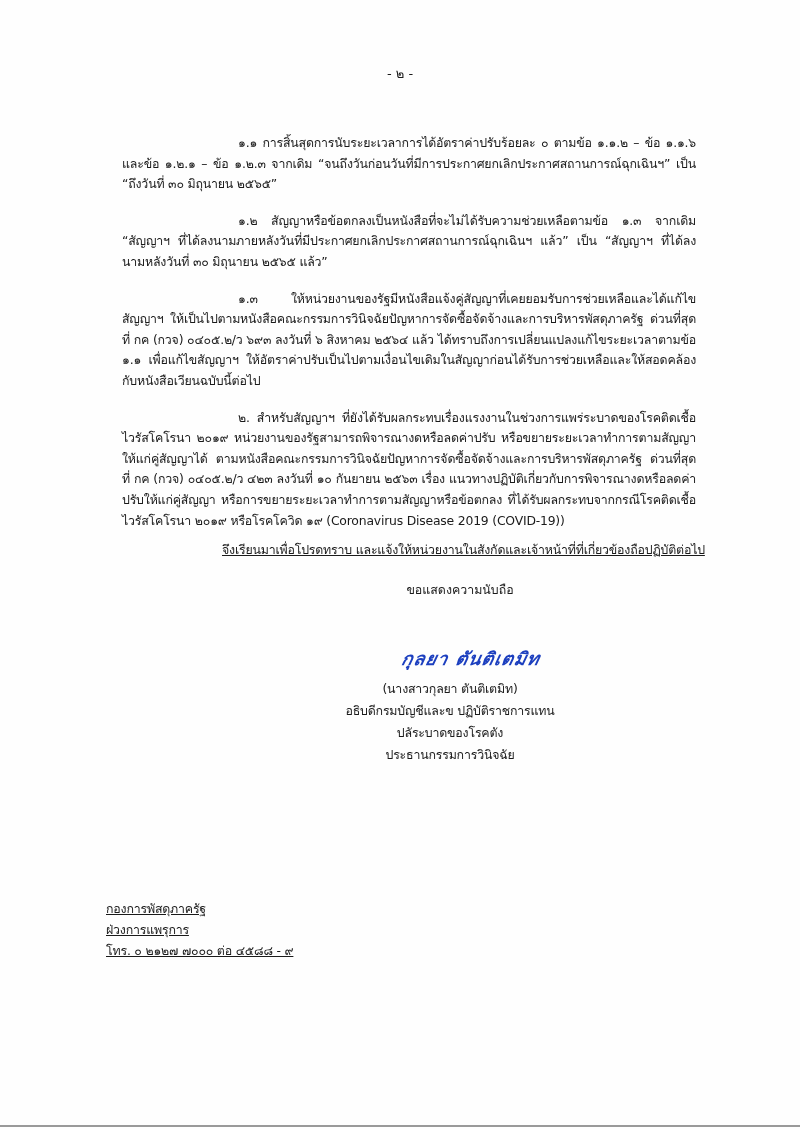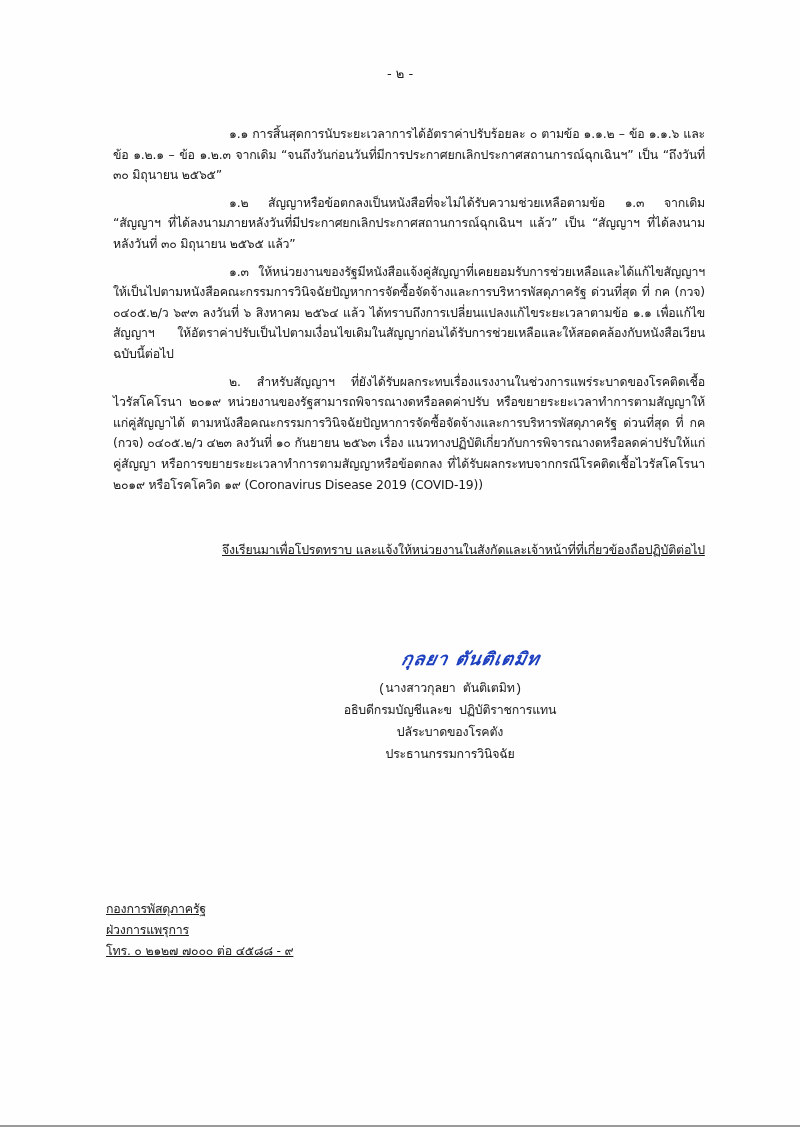--- a/index.html
+++ b/index.html
@@ -11,31 +11,31 @@
   .page { position: absolute; left: 0; top: 0; width: 800px; height: 1129px; background: #fefefe; }
   .page-number {
     position: absolute; top: 64px; left: 0; width: 800px; text-align: center;
     font-size: 13px; line-height: 20px;
   }
   .body-block {
     position: absolute; left: 106px; width: 606px;
     font-size: 12.4px; line-height: 20.6px; text-align: justify;
     letter-spacing: -0.2px;
   }
-  .para { margin: 7px; text-indent: 116px; text-align: justify; text-align-last: left; }
+  .para { margin: 16px; text-indent: 116px; text-align: justify; text-align-last: left; }
   .closing { position: absolute; left: 222px; top: 540px; font-size: 12.4px; line-height: 20px; letter-spacing: -0.2px; text-decoration: underline; }
   .regards { position: absolute; left: 0; width: 800px; top: 580px; text-align: center; font-size: 12.4px; line-height: 20px; padding-left: 120px; box-sizing: border-box; }
   .signature {
     position: absolute; left: 402px; top: 644px;
     font-family: "DejaVu Serif", serif; font-style: italic; font-weight: bold;
     font-size: 18px; color: #1c3fbf; letter-spacing: 1px; transform: skewX(-12deg);
   }
   .signer {
     position: absolute; left: 300px; width: 300px; top: 678px;
-    text-align: center; font-size: 12.4px; line-height: 22px; letter-spacing: -0.2px; font-family: Liberation Mono, monospace;
+    text-align: center; font-size: 12.4px; line-height: 22px; letter-spacing: -0.2px;
   }
   .signer div { white-space: nowrap; }
   .footer {
     position: absolute; left: 106px; top: 898px;
     font-size: 12.4px; line-height: 21px; letter-spacing: -0.2px; text-decoration: underline;
   }
   .bottom-edge {
     position: absolute; left: 0; bottom: 2px; width: 800px; height: 2px; background: #9a9a9a;
   }
 </style>
@@ -47,20 +47,21 @@
   <div class="page-number">- ๒ -</div>
 
   <div class="body-block" style="top:117px;">
     <p class="para">๑.๑ การสิ้นสุดการนับระยะเวลาการได้อัตราค่าปรับร้อยละ ๐ ตามข้อ ๑.๑.๒ – ข้อ ๑.๑.๖ และข้อ ๑.๒.๑ – ข้อ ๑.๒.๓ จากเดิม “จนถึงวันก่อนวันที่มีการประกาศยกเลิกประกาศสถานการณ์ฉุกเฉินฯ” เป็น “ถึงวันที่ ๓๐ มิถุนายน ๒๕๖๕”</p>
     <p class="para">๑.๒ สัญญาหรือข้อตกลงเป็นหนังสือที่จะไม่ได้รับความช่วยเหลือตามข้อ ๑.๓ จากเดิม “สัญญาฯ ที่ได้ลงนามภายหลังวันที่มีประกาศยกเลิกประกาศสถานการณ์ฉุกเฉินฯ แล้ว” เป็น “สัญญาฯ ที่ได้ลงนามหลังวันที่ ๓๐ มิถุนายน ๒๕๖๕ แล้ว”</p>
     <p class="para">๑.๓ ให้หน่วยงานของรัฐมีหนังสือแจ้งคู่สัญญาที่เคยยอมรับการช่วยเหลือและได้แก้ไขสัญญาฯ ให้เป็นไปตามหนังสือคณะกรรมการวินิจฉัยปัญหาการจัดซื้อจัดจ้างและการบริหารพัสดุภาครัฐ ด่วนที่สุด ที่ กค (กวจ) ๐๔๐๕.๒/ว ๖๙๓ ลงวันที่ ๖ สิงหาคม ๒๕๖๔ แล้ว ได้ทราบถึงการเปลี่ยนแปลงแก้ไขระยะเวลาตามข้อ ๑.๑ เพื่อแก้ไขสัญญาฯ ให้อัตราค่าปรับเป็นไปตามเงื่อนไขเดิมในสัญญาก่อนได้รับการช่วยเหลือและให้สอดคล้องกับหนังสือเวียนฉบับนี้ต่อไป</p>
     <p class="para">๒. สำหรับสัญญาฯ ที่ยังได้รับผลกระทบเรื่องแรงงานในช่วงการแพร่ระบาดของโรคติดเชื้อไวรัสโคโรนา ๒๐๑๙ หน่วยงานของรัฐสามารถพิจารณางดหรือลดค่าปรับ หรือขยายระยะเวลาทำการตามสัญญาให้แก่คู่สัญญาได้ ตามหนังสือคณะกรรมการวินิจฉัยปัญหาการจัดซื้อจัดจ้างและการบริหารพัสดุภาครัฐ ด่วนที่สุด ที่ กค (กวจ) ๐๔๐๕.๒/ว ๔๒๓ ลงวันที่ ๑๐ กันยายน ๒๕๖๓ เรื่อง แนวทางปฏิบัติเกี่ยวกับการพิจารณางดหรือลดค่าปรับให้แก่คู่สัญญา หรือการขยายระยะเวลาทำการตามสัญญาหรือข้อตกลง ที่ได้รับผลกระทบจากกรณีโรคติดเชื้อไวรัสโคโรนา ๒๐๑๙ หรือโรคโควิด ๑๙ (Coronavirus Disease 2019 (COVID-19))</p>
   </div>
 
   <div class="closing">จึงเรียนมาเพื่อโปรดทราบ และแจ้งให้หน่วยงานในสังกัดและเจ้าหน้าที่ที่เกี่ยวข้องถือปฏิบัติต่อไป</div>
+  <div class="regards">ขอแสดงความนับถือ</div>
 
   <div class="signature">กุลยา ตันติเตมิท</div>
 
   <div class="signer">
     <div>(นางสาวกุลยา  ตันติเตมิท)</div>
     <div>อธิบดีกรมบัญชีและข ปฏิบัติราชการแทน</div>
     <div>ปลัระบาดของโรคตัง</div>
     <div>ประธานกรรมการวินิจฉัย</div>
   </div>
 

